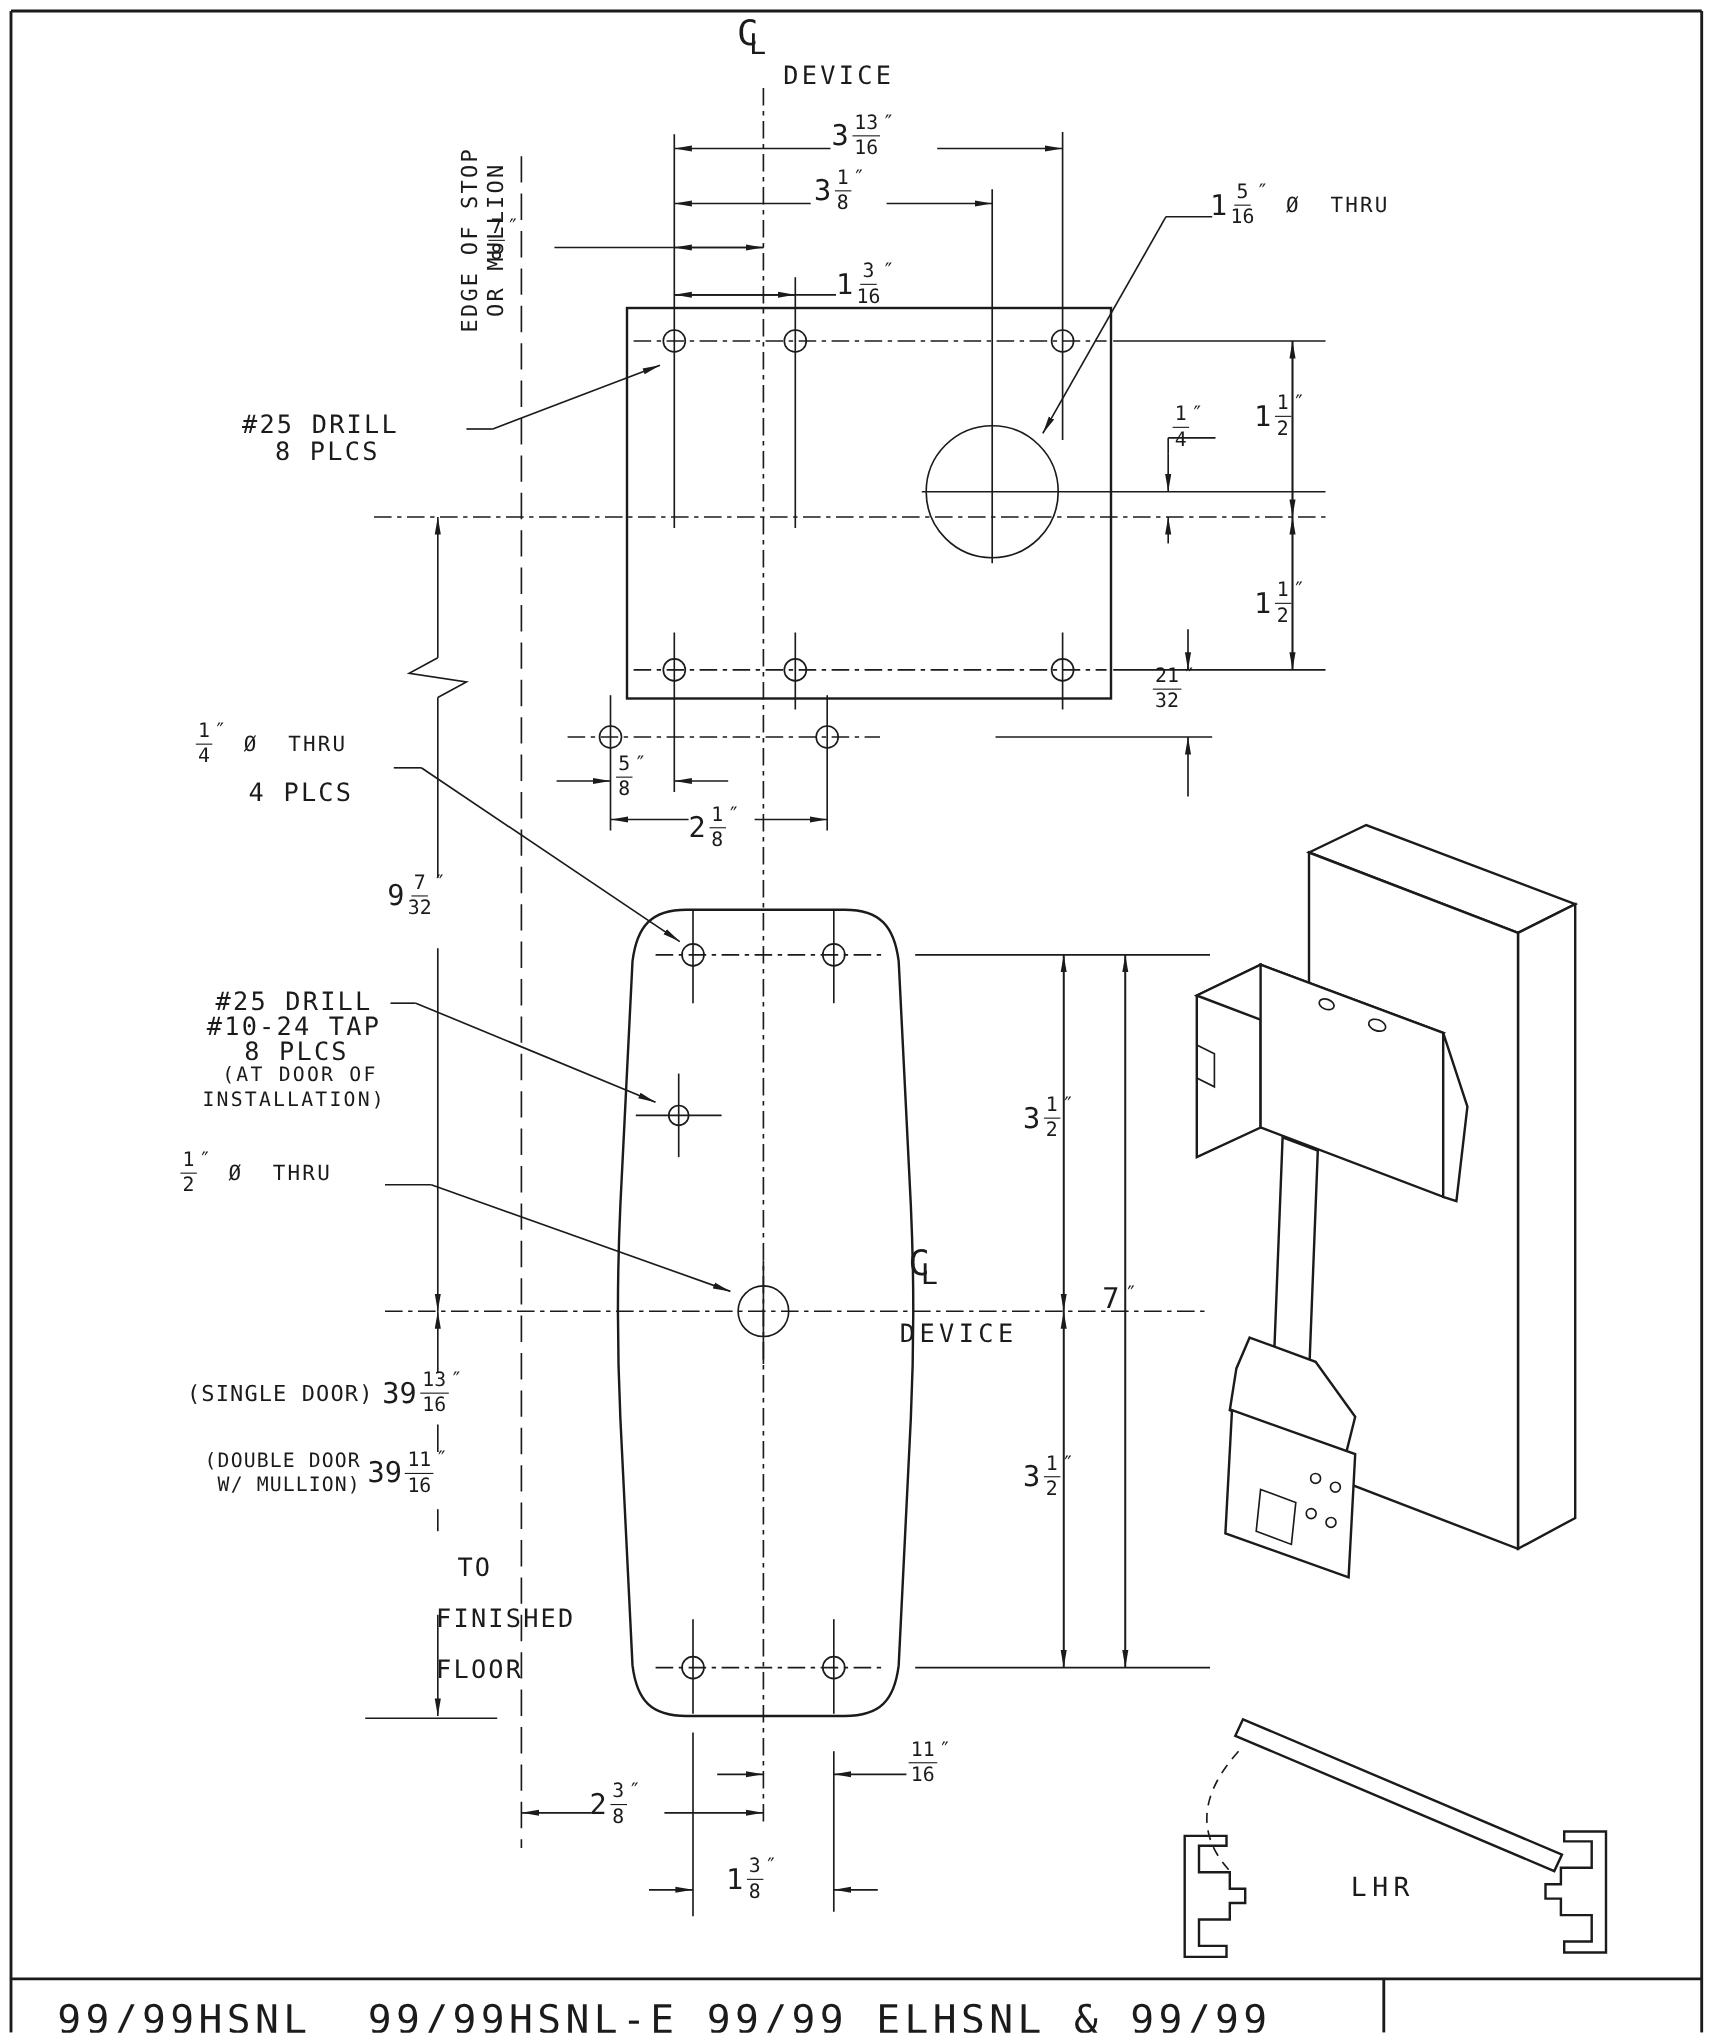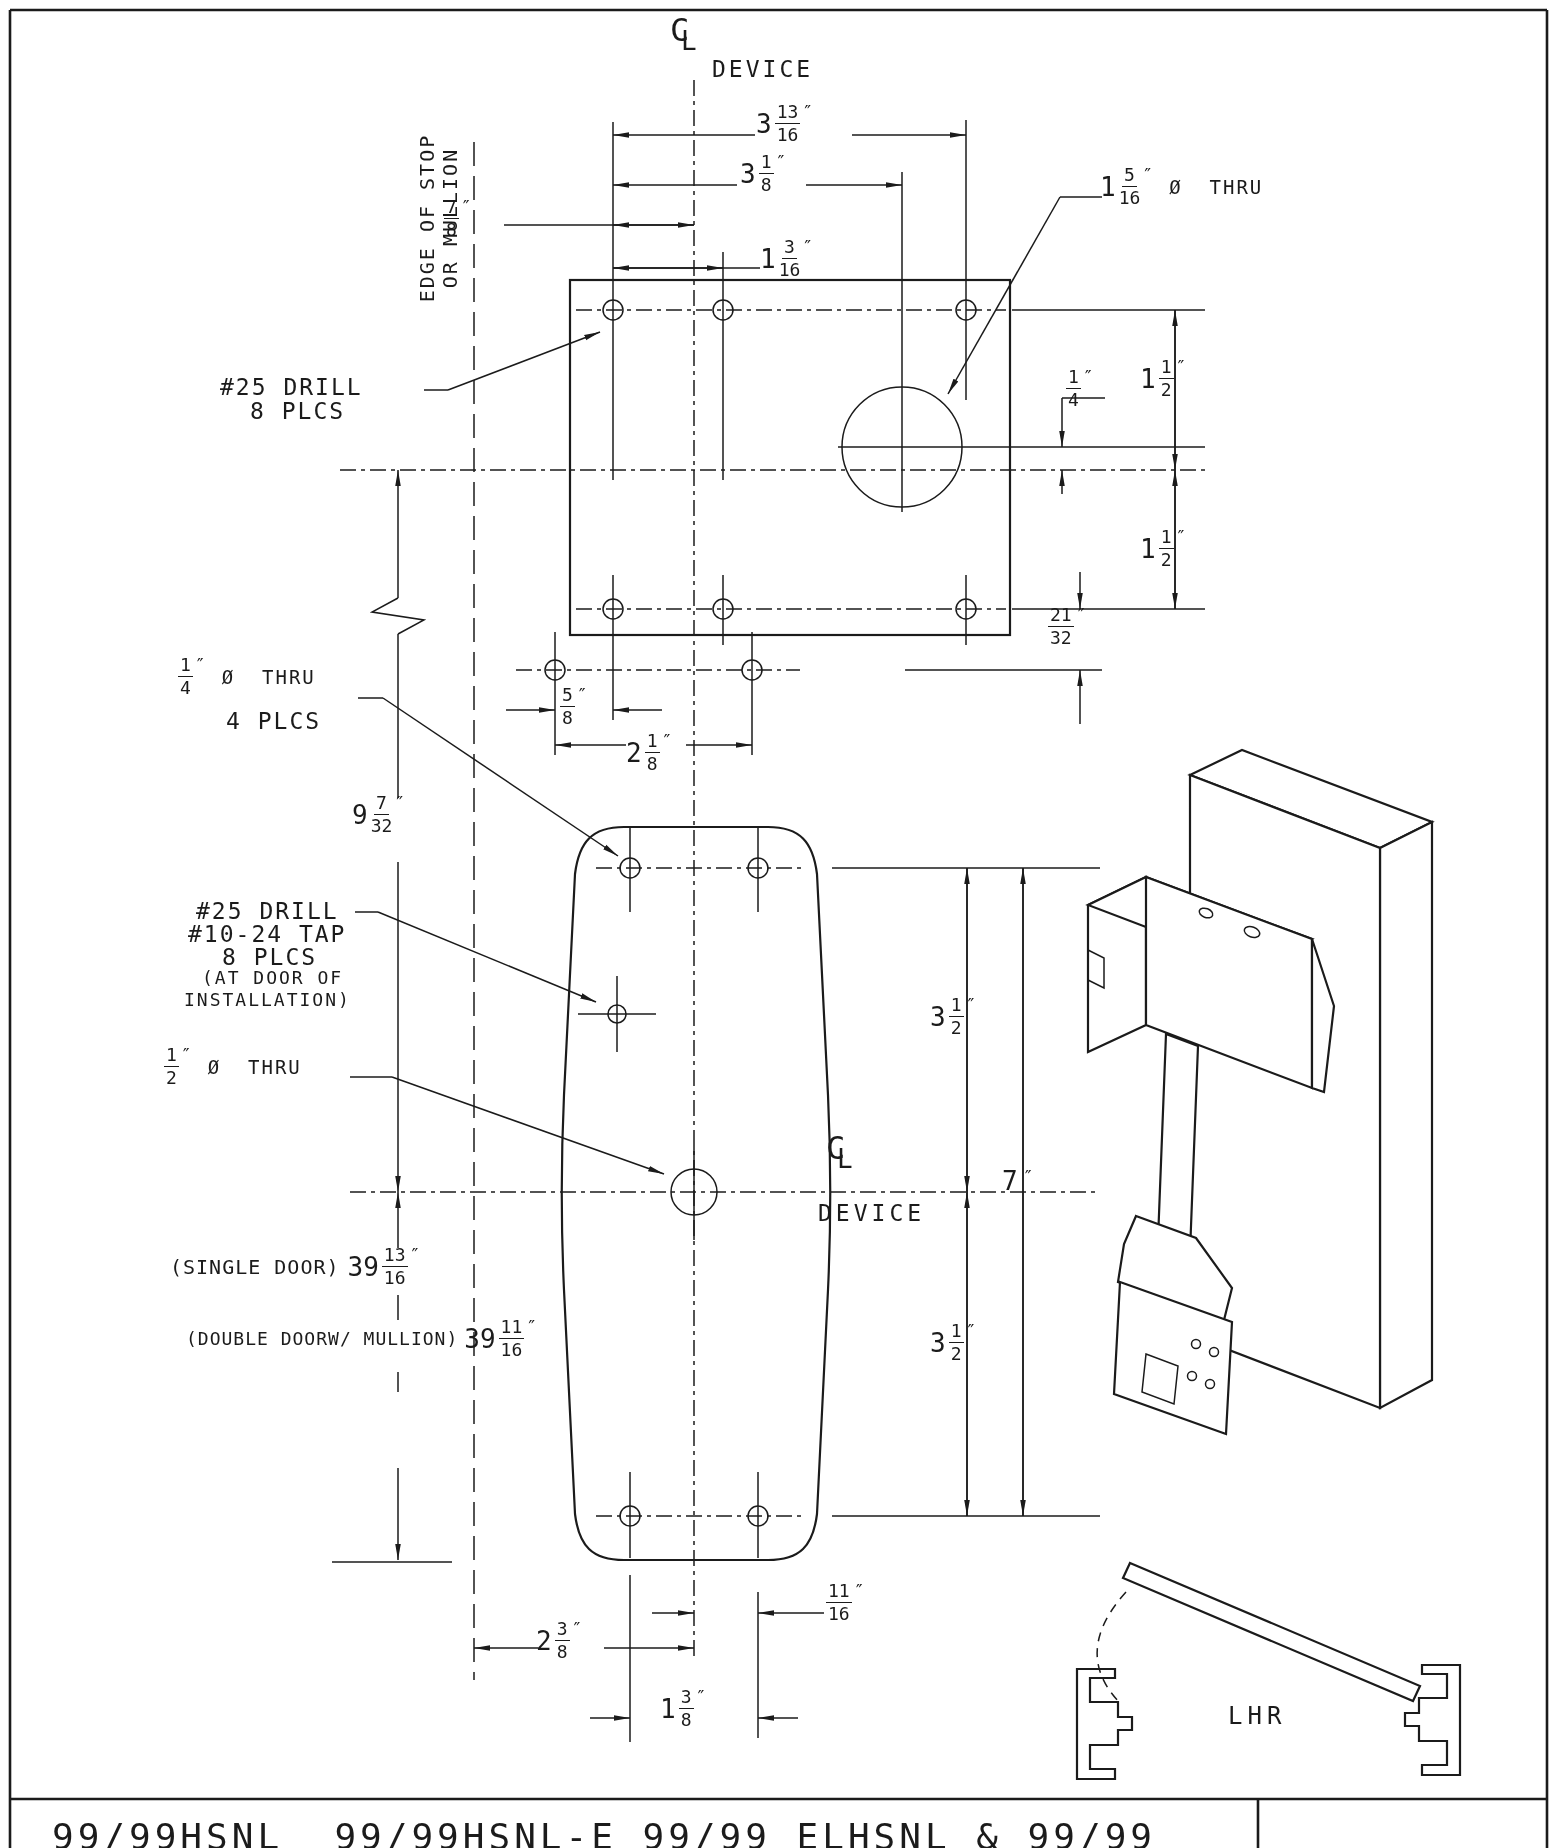--- a/index.html
+++ b/index.html
@@ -14,21 +14,21 @@
   .wh{fill:#fff;}
   .lbl{position:absolute;font-size:23px;letter-spacing:2px;white-space:pre;color:#1b1b1b;}
   .dim{position:absolute;display:flex;align-items:center;color:#1b1b1b;}
   .dim .w{font-size:26px;margin-right:3px;line-height:1;}
   .dim .fr{display:inline-flex;flex-direction:column;align-items:center;line-height:1;}
   .dim .fr .n{font-size:18px;border-bottom:1.6px solid #1b1b1b;padding:0 2px 2px;}
   .dim .fr .d{font-size:18px;padding-top:2px;}
   .dim .u{font-size:18px;margin-left:2px;align-self:flex-start;line-height:1;}
   .dim .txt{font-size:19px;letter-spacing:2px;margin-left:16px;white-space:pre;}
   .dim .pre{font-size:20px;letter-spacing:1px;margin-right:8px;white-space:pre;}
-  .stack{display:inline-flex;flex-direction:row;align-items:flex-end;margin-right:6px;}
+  .stack{display:inline-flex;flex-direction:column;align-items:flex-end;margin-right:6px;}
   .stack span{font-size:18px;letter-spacing:1px;line-height:21px;white-space:pre;}
   .clsym{position:absolute;width:42px;height:52px;}
   .clsym .c{position:absolute;left:0;top:0;font-size:32px;line-height:1;}
   .clsym .l{position:absolute;left:11px;top:14px;font-size:26px;line-height:1;}
   .rot{position:absolute;transform:rotate(-90deg);text-align:center;}
   .rot div{font-size:20px;letter-spacing:2px;line-height:23px;white-space:pre;}
   #titleRow{position:absolute;left:52px;top:1816px;font-size:36px;letter-spacing:4px;
             font-weight:500;white-space:pre;}
   .ctr{text-align:center;}
 </style>
@@ -370,20 +370,25 @@
       <span>(DOUBLE DOOR</span>
       <span>W/ MULLION)</span>
     </span>
     <span class="w">39</span>
     <span class="fr">
         <span class="n">11</span>
         <span class="d">16</span>
       </span>
     <span class="u">″</span>
   </div>
+  <div class="lbl ctr" style="left:333px;top:1392px;width:134px;line-height:23px">
+    <span>TO</span><br>
+    <span>FINISHED</span><br>
+    <span>FLOOR</span>
+  </div>
 
   <div class="dim" style="left:930px;top:996px">
     <span class="w">3</span>
     <span class="fr">
         <span class="n">1</span>
         <span class="d">2</span>
       </span>
     <span class="u">″</span>
   </div>
   <div class="dim" style="left:1002px;top:1168px">

